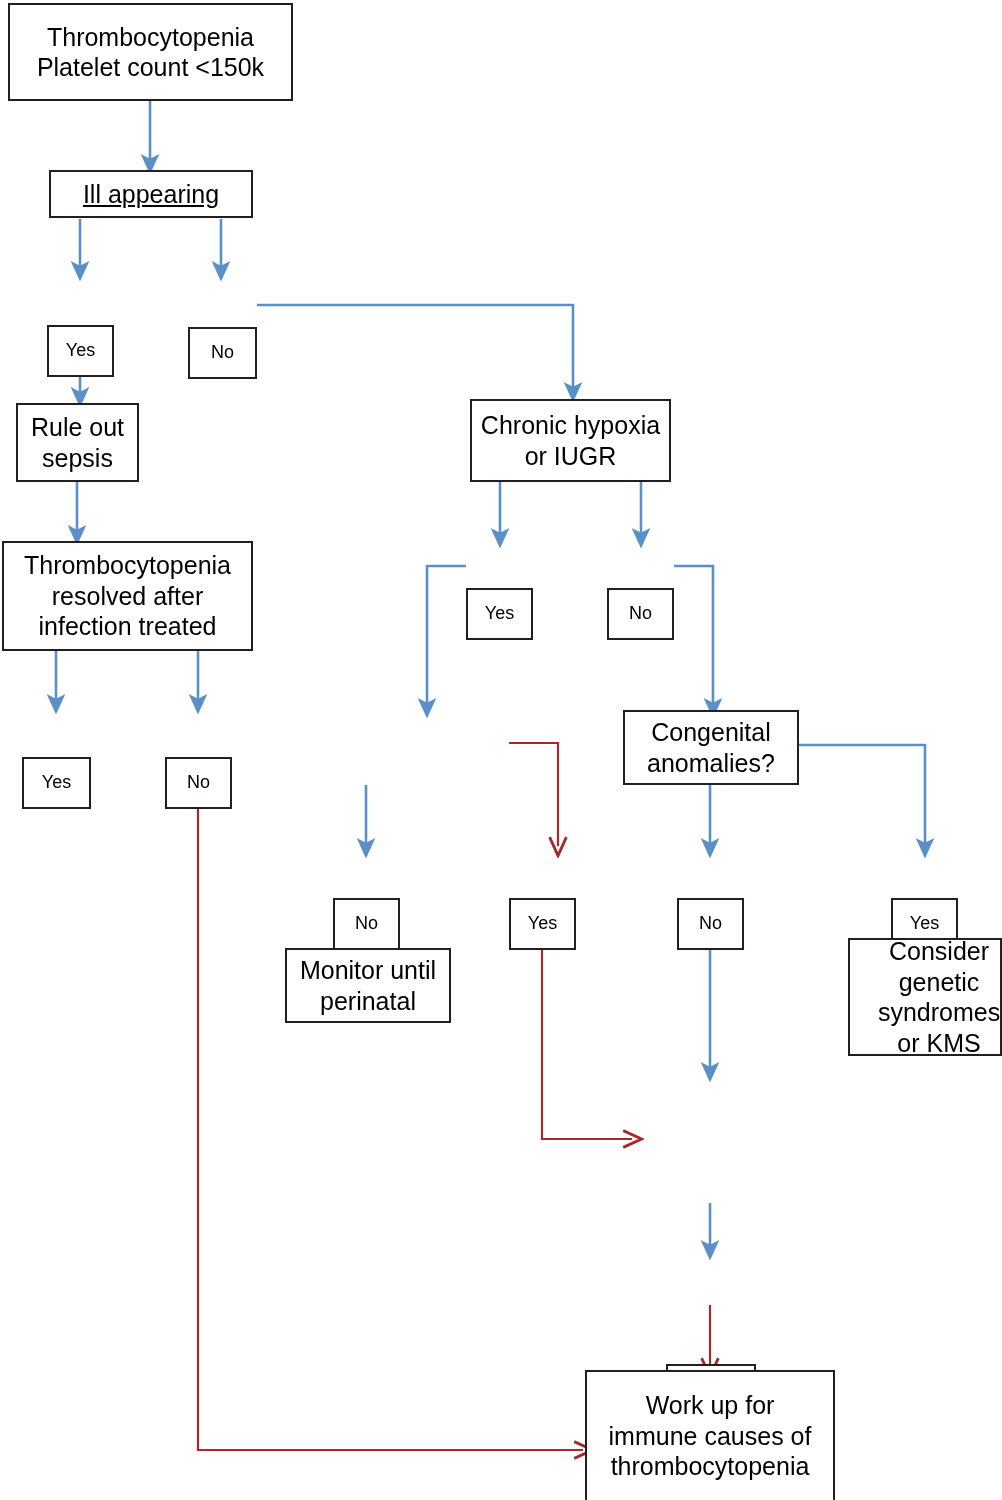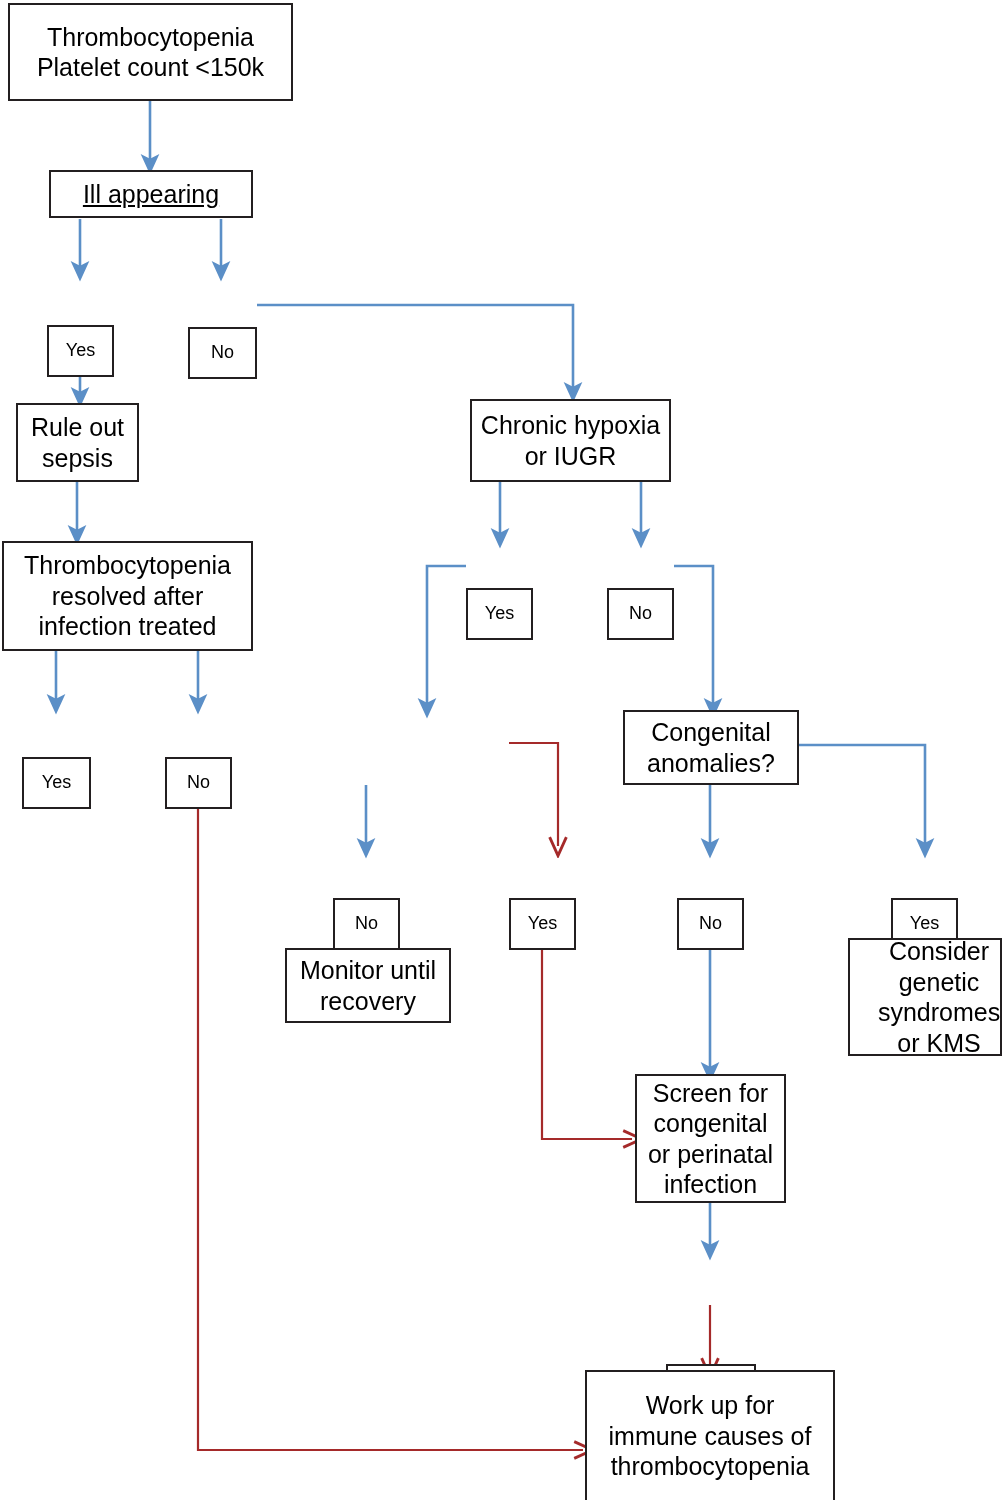--- a/index.html
+++ b/index.html
@@ -120,38 +120,34 @@
   <div class="node small" style="left:466px; top:540px; width:67px; height:52px;">Yes</div>
 
   <div class="node small" style="left:607px; top:540px; width:67px; height:52px;">No</div>
 
 
   <div class="node small" style="left:333px; top:850px; width:67px; height:52px;">No</div>
 
   <div class="node small" style="left:509px; top:850px; width:67px; height:52px;">Yes</div>
 
   <div class="node" style="left:285px; top:948px; width:166px; height:75px;">Monitor until
-recovery</div>
+perinatal</div>
 
   <div class="node" style="left:623px; top:710px; width:176px; height:75px;">Congenital
 anomalies?</div>
 
   <div class="node small" style="left:677px; top:850px; width:67px; height:52px;">No</div>
 
   <div class="node small" style="left:891px; top:850px; width:67px; height:52px;">Yes</div>
 
   <div class="node" style="left:848px; top:938px; width:154px; height:118px;padding-left:32px;">Consider
 genetic
 syndromes
 or KMS</div>
 
-  <div class="node" style="left:635px; top:1074px; width:151px; height:129px;">Screen for
-congenital
-or perinatal
-infection</div>
 
   <div class="node small" style="left:666px; top:1316px; width:90px; height:53px;font-family:Liberation Serif, serif;">Neg</div>
 
   <div class="node final" style="left:585px; top:1370px; width:250px; height:132px;">Work up for
 immune causes of
 thrombocytopenia</div>
 
 </div>
 
 </body></html>

